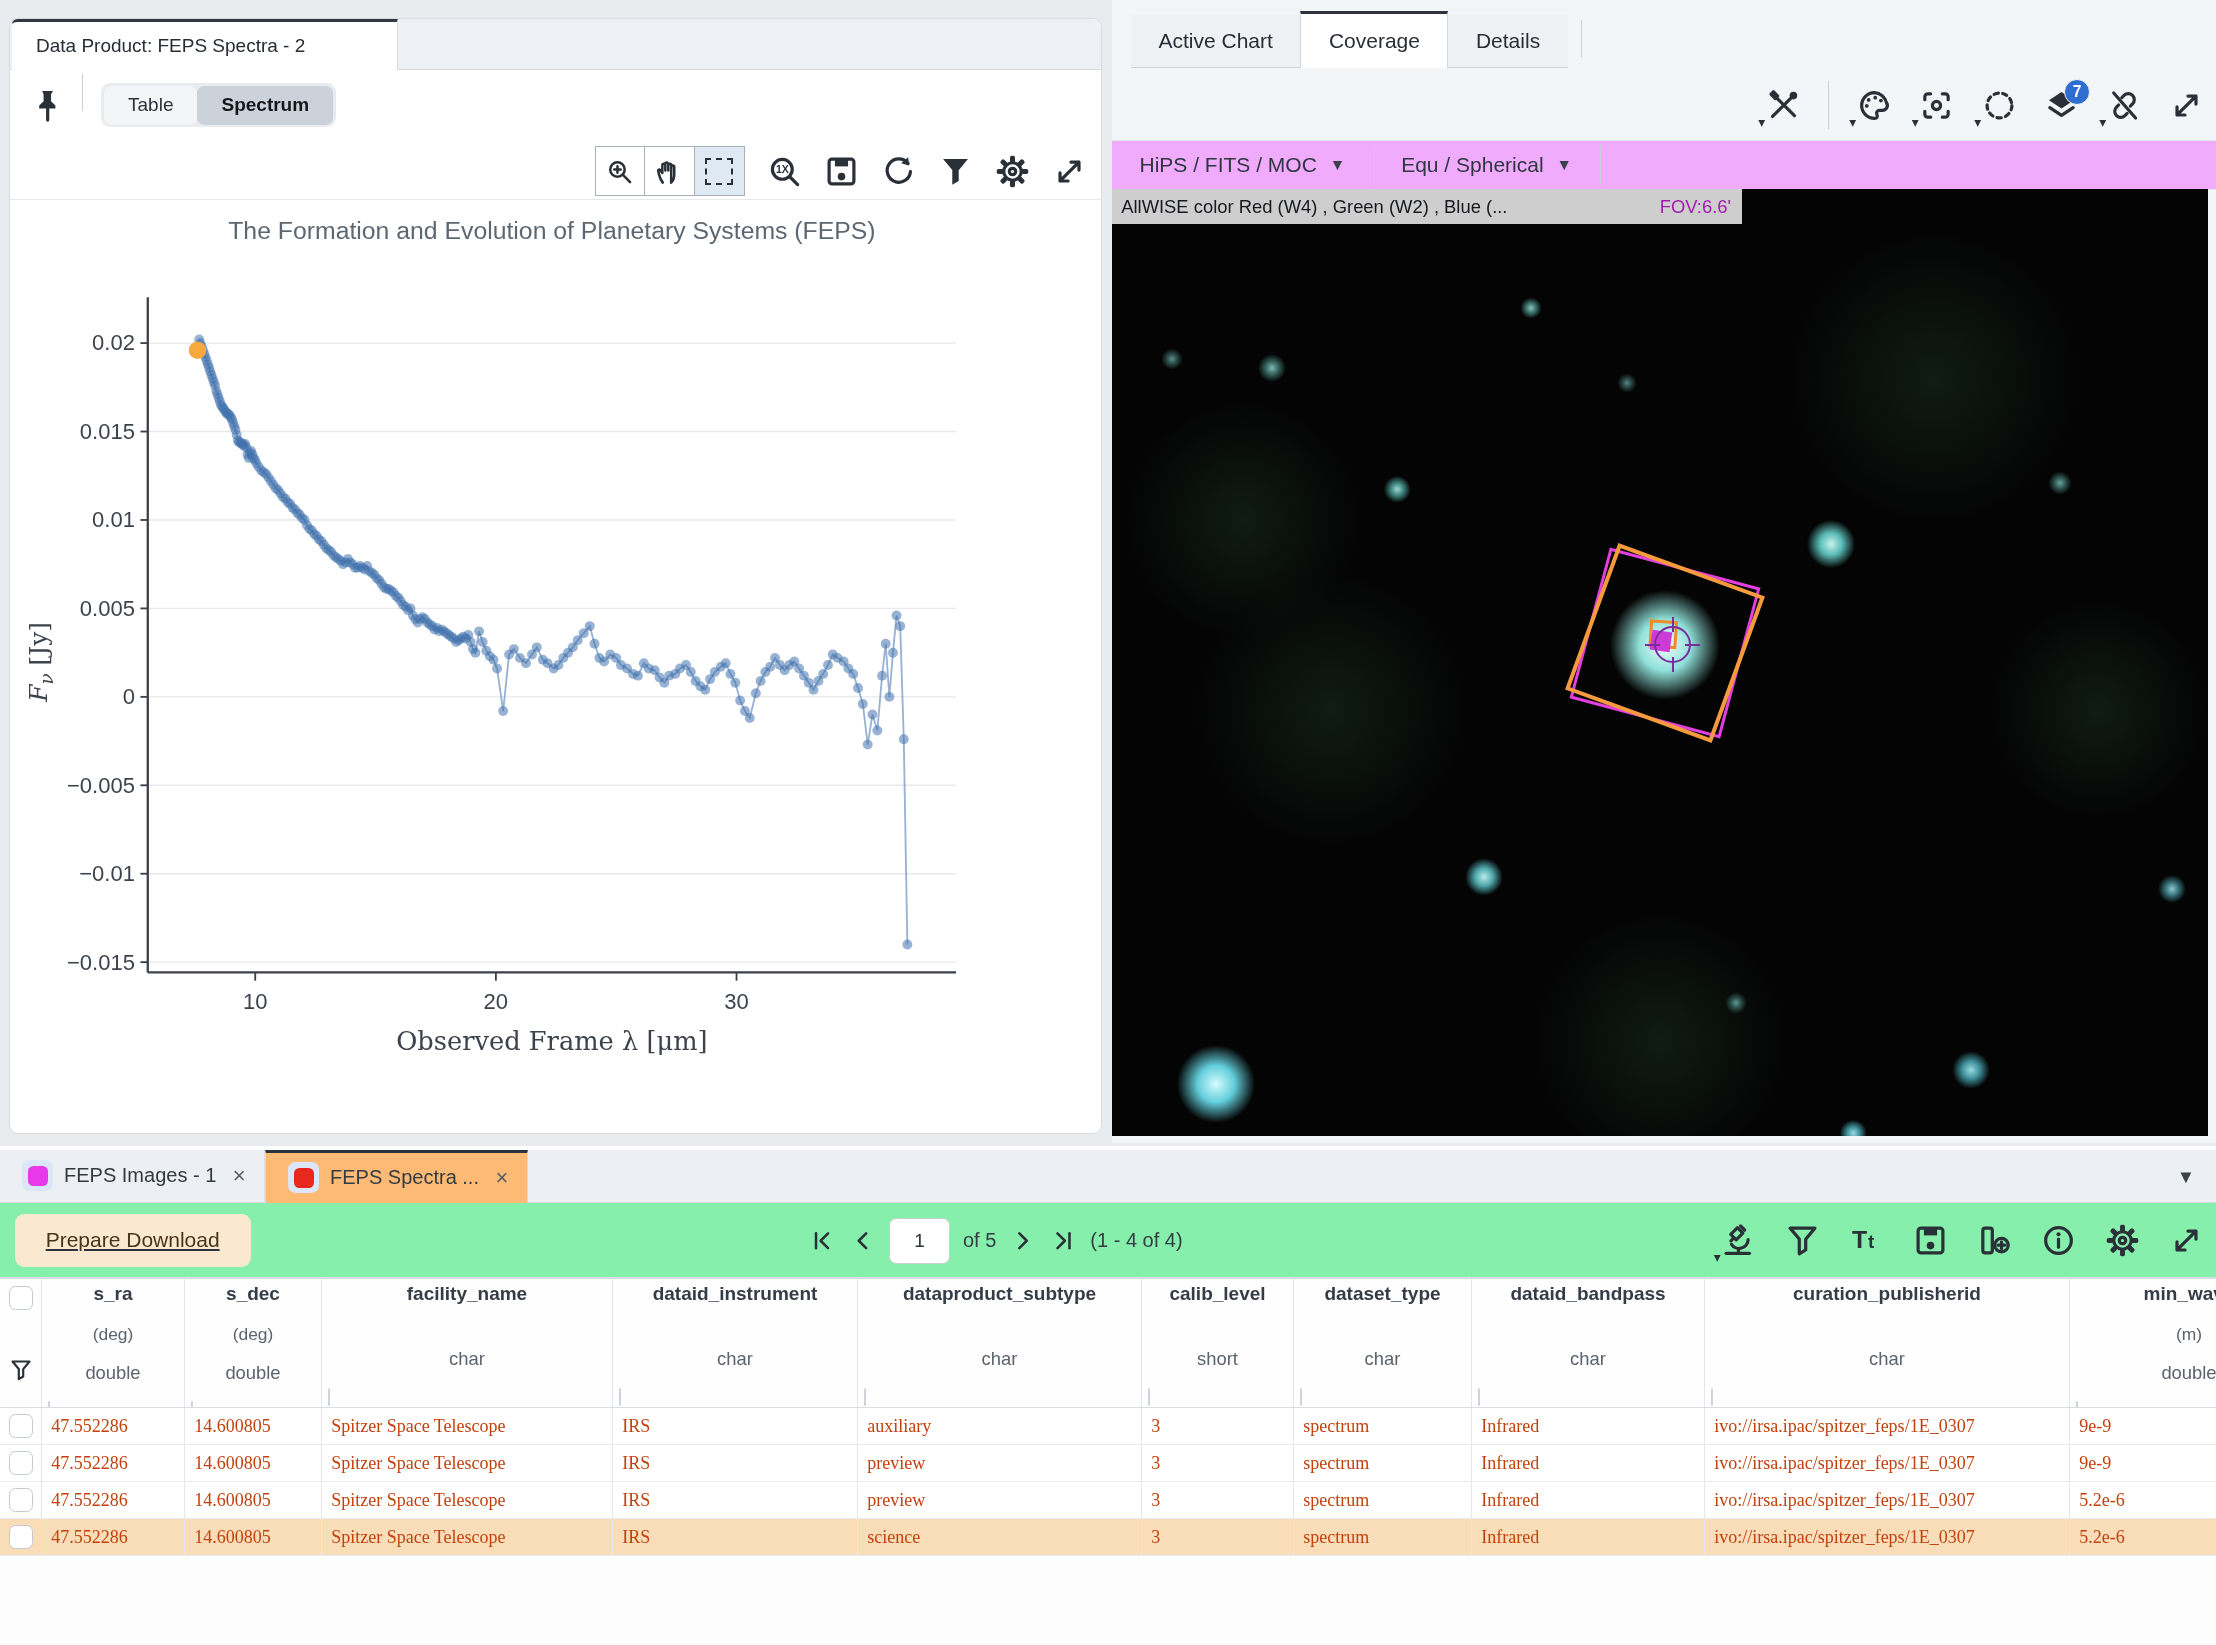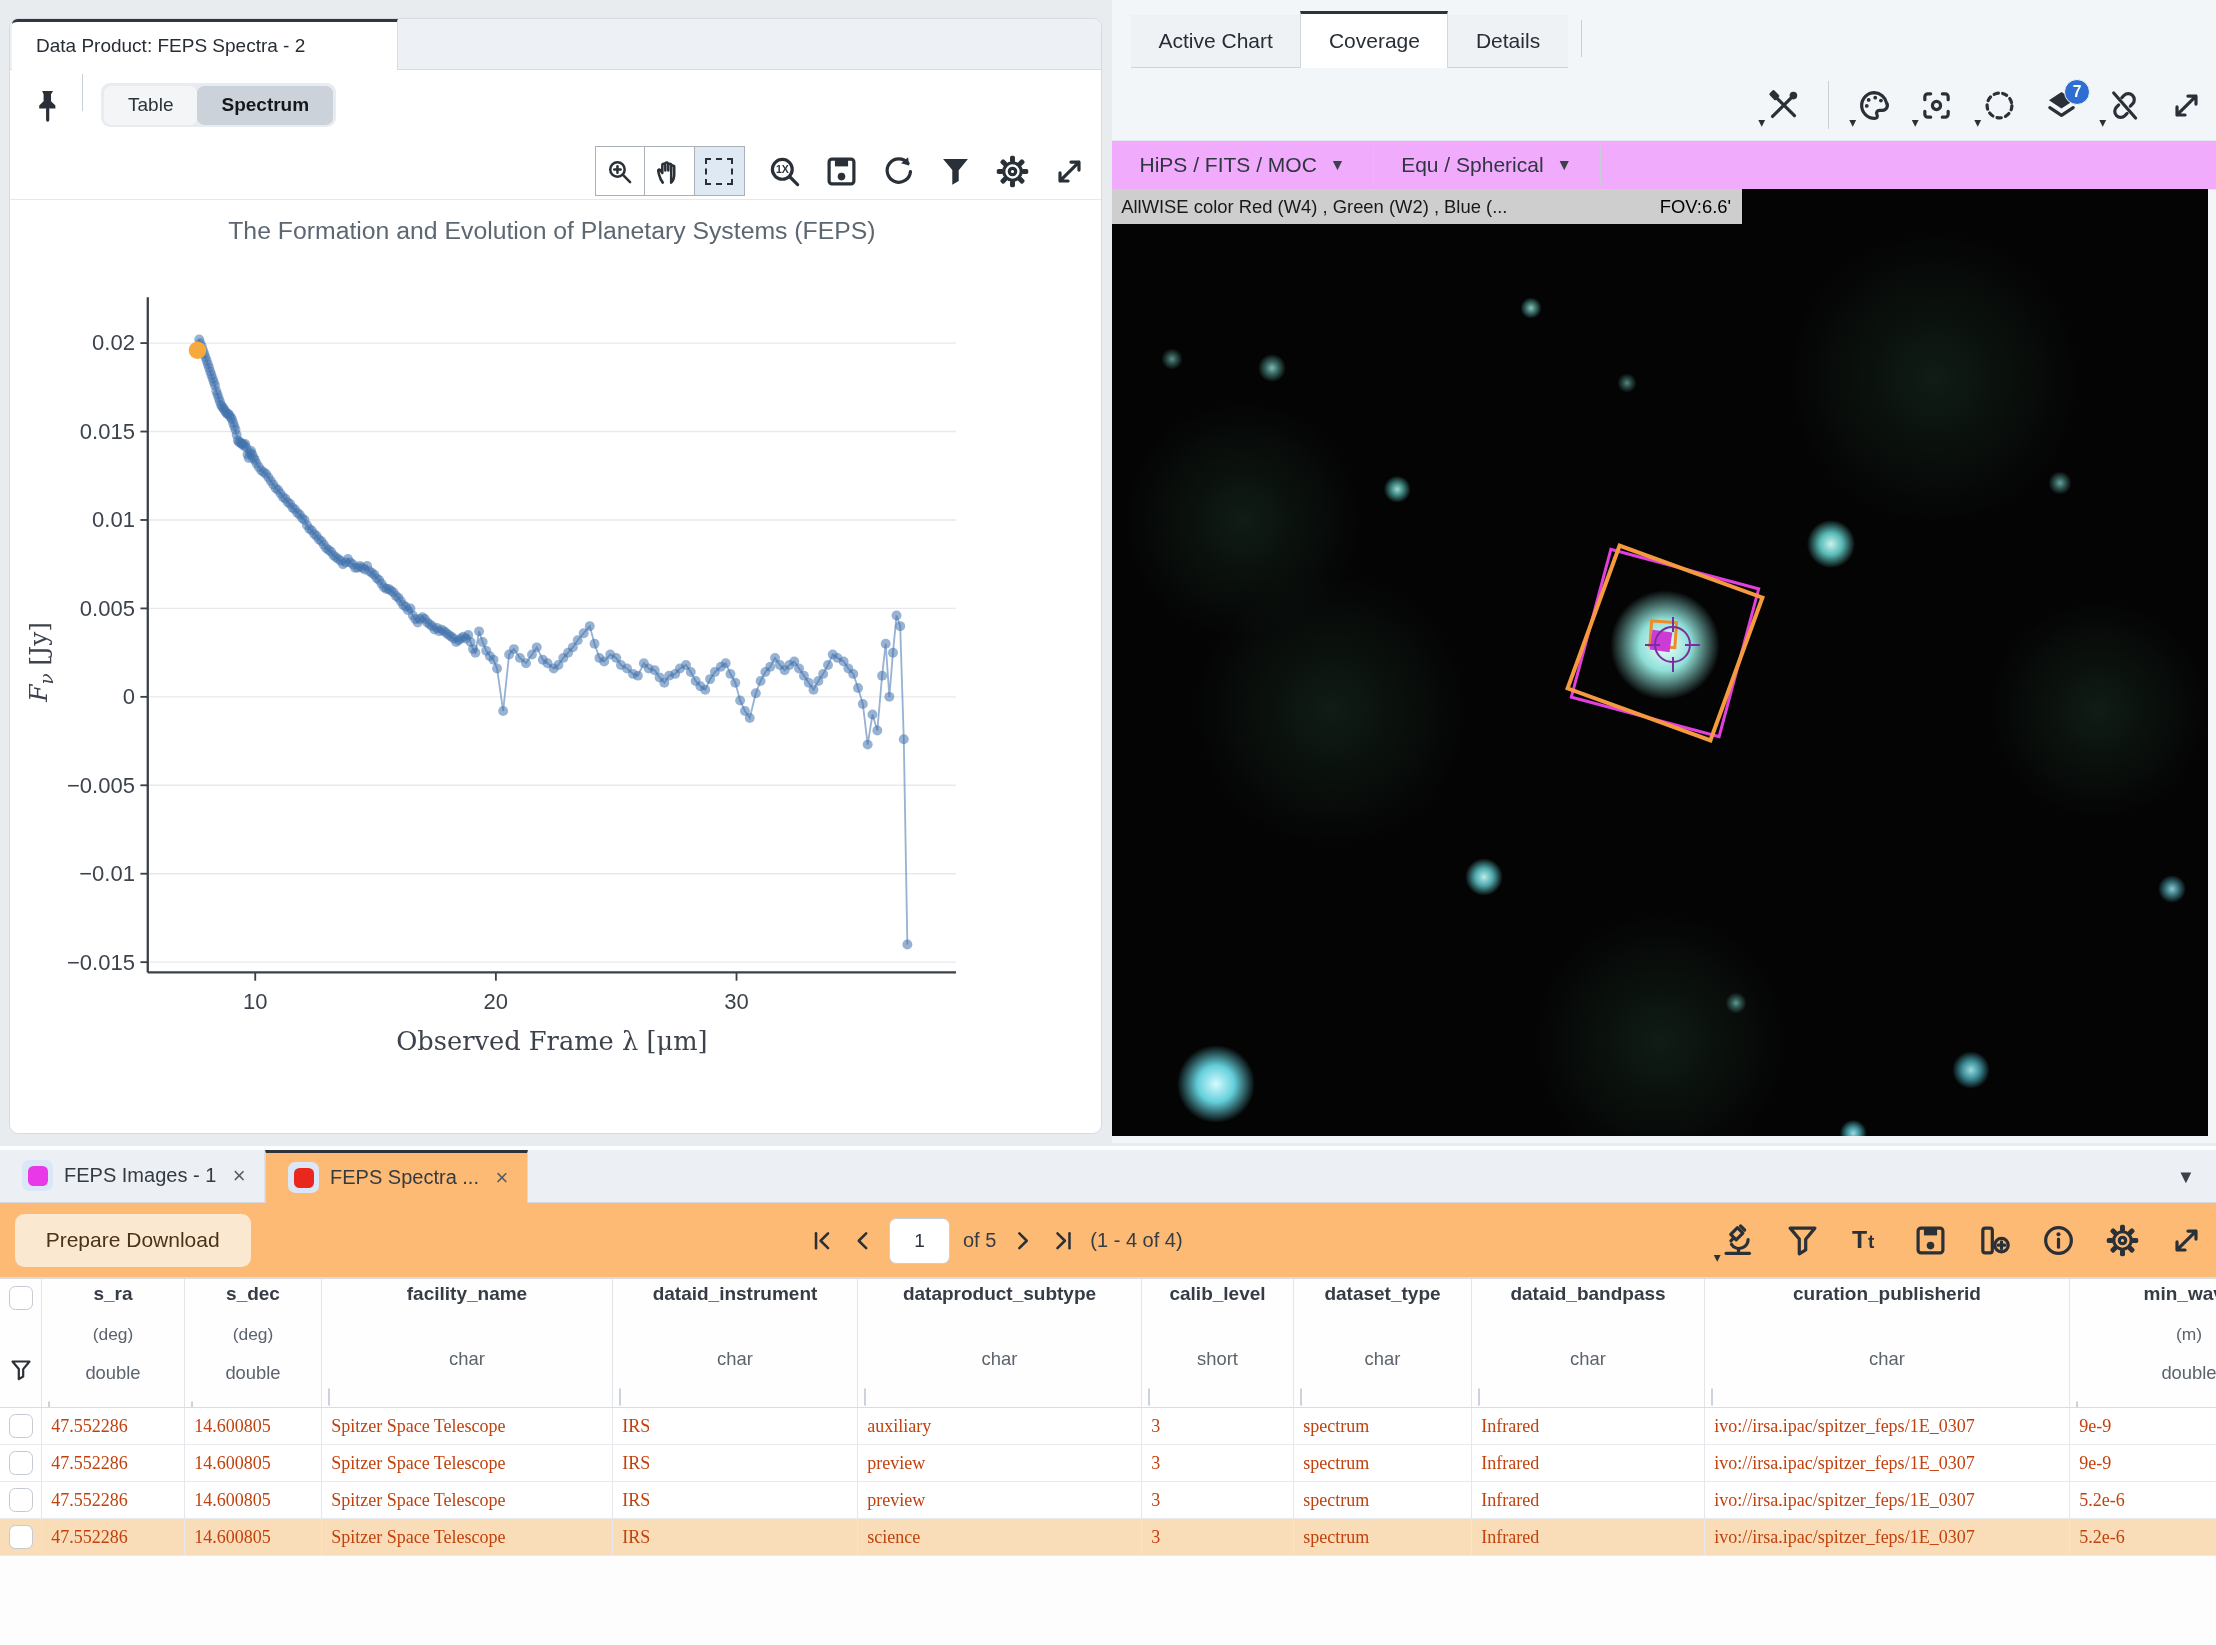--- a/index.html
+++ b/index.html
@@ -44,37 +44,37 @@
   .rp-tab.active { background:#fff; border:0.9px solid #d3d8dd; border-bottom:none; border-top:3.7px solid #2c333d; height:57px; }
   .rp-tab-divider { width:0.9px; height:37px; background:#c9cfd6; margin:0 0 11px 13px; }
   .rp-icons { position:absolute; top:77px; right:13px; display:flex; align-items:center; gap:27.5px; height:57px; }
   .rp-dropdown-row { position:absolute; left:0; top:140px; width:100%; height:50px; background:#f0abfc; border-top:0.9px solid #e2e6ea;
                      border-bottom:0.9px solid #e2e6ea; display:flex; align-items:center; }
   .dropdown { display:flex; align-items:center; gap:13px; font-size:21px; color:#2f3640; padding:0 27.5px; cursor:pointer; height:100%; }
   .dd-caret { font-size:15.6px; color:#3a414a; }
   #sky { position:absolute; left:0; top:189px; width:1096px; height:947px; background:#040404; overflow:hidden; }
   #sky-label { position:absolute; left:0; top:0; width:630px; height:35px; background:rgba(217,217,217,0.95); display:flex;
                align-items:center; justify-content:space-between; padding:0 11px 0 9.2px; font-size:18.4px; color:#17191c; z-index:5; }
-  #fov { color:#000000; }
+  #fov { color:#a21caf; }
   .star { position:absolute; border-radius:50%; transform:translate(-50%,-50%); }
   .sq-overlay { position:absolute; transform:translate(-50%,-50%); }
   .crosshair { position:absolute; border-radius:50%; }
   .crosshair i { position:absolute; background:currentColor; }
 
   
   #bottom-panel { left:0; top:1146px; width:2217px; height:500px; background:#fdfdfe; }
   .bp-tabbar { position:absolute; left:0; top:3.7px; width:100%; height:53px; background:#eceff3; border-bottom:0.9px solid #d6dade; display:flex; }
   .bp-tab { display:flex; align-items:center; gap:11px; padding:0 18.4px 0 22px; font-size:20px; color:#333a42; border-right:0.9px solid #dde1e5; cursor:pointer; }
   .bp-tab.active { background:#fdba74; border-top:3.7px solid #2c333d; border-left:0.9px solid #d6dade; border-right:0.9px solid #d6dade; margin-bottom:-0.9px; }
   .tab-chip { width:31px; height:31px; border-radius:7.3px; background:#dbe7f7; display:flex; align-items:center; justify-content:center; }
   .tab-chip i { display:block; width:20px; height:20px; border-radius:5.5px; }
   .tab-close { font-size:22px; color:#555c64; margin-left:5.5px; }
   .bp-tab-caret { position:absolute; right:22px; top:16.5px; font-size:18.4px; color:#3a414a; }
-  .bp-toolbar { position:absolute; left:0; top:57px; width:100%; height:75px; background:#fdba74; border-bottom:0.9px solid #d9dde1;
-                display:flex; align-items:center; }
+  .bp-toolbar { position:absolute; left:0; top:57px; width:100%; height:75px; background:#86efac; border-bottom:0.9px solid #d9dde1;
+                display:flex; align-items:center;text-decoration:underline; }
   .btn-primary { margin-left:14.7px; height:53px; padding:0 31px; background:#fbe8d1; border:none; border-radius:9.2px;
                  font-family:inherit; font-size:21px; color:#4a3318; cursor:pointer; }
   .pager { position:absolute; left:808px; top:0; height:75px; display:flex; align-items:center; gap:13px; font-size:20px; color:#353c45; }
   .pager .icon { width:27.5px; height:27.5px; }
   .page-input { width:61px; height:46px; border:0.9px solid #c8cfd7; border-radius:7.3px; text-align:center; font-size:19px;
                 font-family:inherit; color:#2d343c; background:#fff; }
   .bp-icons { position:absolute; right:13px; top:0; height:75px; display:flex; align-items:center; gap:29px; }
 
   
   #table-root { position:absolute; left:0; top:132px; width:2217px; border-top:0.9px solid #d9dde1; overflow:hidden; }

